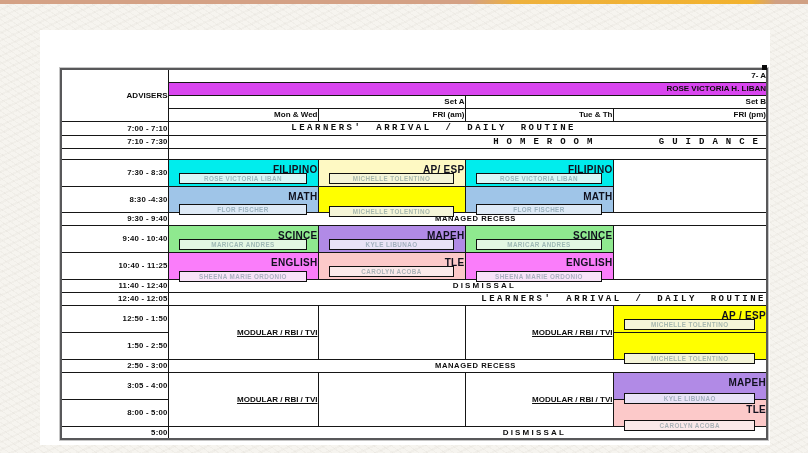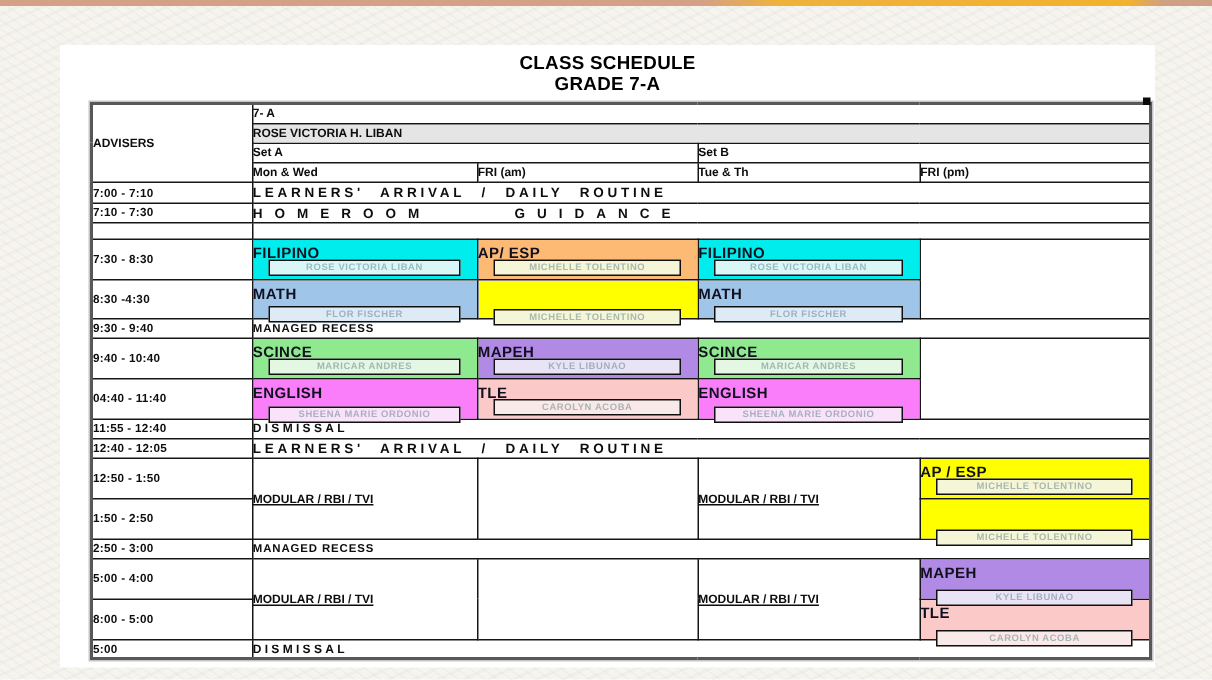--- a/index.html
+++ b/index.html
@@ -13,70 +13,66 @@
   }
   .topbar{position:absolute;top:0;left:0;width:808px;height:4px;
     background:linear-gradient(90deg,#d4a185 0%,#d4a185 58%,#eeb13c 64%,#f2b22e 93%,#d0a083 96%,#d0a083 100%);}
   .card{position:absolute;left:40px;top:30px;width:730px;height:415px;background:#ffffff;}
   .title{position:absolute;top:5px;left:0;width:100%;text-align:center;
     font-weight:bold;font-size:12.5px;line-height:14px;color:#000;letter-spacing:0.2px;}
   table.sched{position:absolute;left:20px;top:38px;width:706px;height:372px;
     border-collapse:collapse;table-layout:fixed;
     border:2px solid #58585a; box-shadow:0 0 0 1px #c6c6c6;}
   td{border:1.4px solid #161616;padding:0;font-weight:bold;font-size:8px;color:#0d0d0d;
-     text-align:left;vertical-align:middle;overflow:visible;position:relative;
+     text-align:right;vertical-align:middle;overflow:visible;position:relative;
      white-space:nowrap;}
   .timec{font-size:7.8px;letter-spacing:0.2px;}
   .dayh{font-size:8px;}
   .subcell{vertical-align:top;}
   .subject{display:block;margin-top:4px;font-size:10px;letter-spacing:0.3px;color:#10101e;}
   .tbox{position:absolute;left:7%;width:86%;height:11px;bottom:2px;
     border:1.2px solid #101010;box-sizing:border-box;z-index:3;
     display:flex;align-items:center;justify-content:center;
     font-size:6.3px;font-weight:bold;letter-spacing:0.4px;color:rgba(84,120,130,0.48);}
   .tb-hang{bottom:-5px;}
   .tb-mid{bottom:-3px;}
-  .serifrow{font-family:Liberation Sans, sans-serif;font-size:9px;letter-spacing:2.5px;word-spacing:6px;}
+  .serifrow{font-family:Liberation Mono, monospace;font-size:9px;letter-spacing:2.5px;word-spacing:6px;}
   .homeroomrow{letter-spacing:8px;word-spacing:45px;}
   .recessrow{font-size:7.6px;letter-spacing:0.6px;margin-left:29px;}
   .dismissrow{font-size:8px;letter-spacing:2.2px;}
   .pr250{padding-right:250px;}
   .pr200{padding-right:200px;}
   .pr190{padding-right:190px;}
   .modularc{font-size:8px;text-decoration:underline;}
   .handle{position:absolute;left:722px;top:35px;width:5px;height:5px;background:#0a0a0a;}
   tr.h13{height:13px;} tr.h14{height:14px;} tr.h11{height:11px;}
   tr.h26{height:26px;} tr.h27{height:27px;}
 </style>
 </head>
 <body>
 
 <div class="topbar"></div>
 
 <div class="card">
-  <div class="title">
-    <div>CLASS SCHEDULE</div>
-    <div>GRADE 7-A</div>
-  </div>
 
   <table class="sched">
     <colgroup>
       <col style="width:107px">
         <col style="width:150px">
         <col style="width:147px">
       <col style="width:148px">
         <col style="width:154px">
     </colgroup>
     <tbody>
       <tr class="h13">
         <td rowspan="4">ADVISERS</td>
         <td colspan="4">7- A</td>
       </tr>
       <tr class="h13">
-        <td colspan="4" style="background-color: #e5e5e5;">ROSE VICTORIA H. LIBAN</td>
+        <td colspan="4" style="background-color: #d946ef;">ROSE VICTORIA H. LIBAN</td>
       </tr>
       <tr class="h13">
         <td colspan="2">Set A</td>
         <td colspan="2">Set B</td>
       </tr>
       <tr class="h13">
         <td class="dayh">Mon &amp; Wed</td>
         <td class="dayh">FRI (am)</td>
         <td class="dayh">Tue &amp; Th</td>
         <td class="dayh">FRI (pm)</td>
@@ -94,21 +90,21 @@
         <td></td>
         <td colspan="4"></td>
       </tr>
 
       <tr class="h27">
         <td class="timec">7:30 - 8:30</td>
         <td class="subcell" style="background-color: rgb(0, 237, 237);">
           <span class="subject">FILIPINO</span>
           <span class="tbox" style="background-color: rgb(217, 247, 247);">ROSE VICTORIA LIBAN</span>
         </td>
-        <td class="subcell" style="background-color: #fdba74;">
+        <td class="subcell" style="background-color: #fef9c3;">
           <span class="subject">AP/ ESP</span>
           <span class="tbox" style="background-color: rgb(245, 245, 216);">MICHELLE TOLENTINO</span>
         </td>
         <td class="subcell" style="background-color: rgb(0, 237, 237);">
           <span class="subject">FILIPINO</span>
           <span class="tbox" style="background-color: rgb(217, 247, 247);">ROSE VICTORIA LIBAN</span>
         </td>
         <td rowspan="2"></td>
       </tr>
       <tr class="h26">
@@ -141,37 +137,37 @@
           <span class="subject">MAPEH</span>
           <span class="tbox" style="background-color: rgb(233, 227, 246);">KYLE LIBUNAO</span>
         </td>
         <td class="subcell" style="background-color: rgb(143, 233, 143);">
           <span class="subject">SCINCE</span>
           <span class="tbox" style="background-color: rgb(227, 247, 227);">MARICAR ANDRES</span>
         </td>
         <td rowspan="2"></td>
       </tr>
       <tr class="h27">
-        <td class="timec">04:40 - 11:40</td>
+        <td class="timec">10:40 - 11:25</td>
         <td class="subcell" style="background-color: rgb(250, 125, 250);">
           <span class="subject">ENGLISH</span>
           <span class="tbox tb-mid" style="background-color: rgb(248, 227, 248);">SHEENA MARIE ORDONIO</span>
         </td>
         <td class="subcell" style="background-color: rgb(252, 201, 201);">
           <span class="subject">TLE</span>
           <span class="tbox" style="background-color: rgb(250, 233, 233);">CAROLYN ACOBA</span>
         </td>
         <td class="subcell" style="background-color: rgb(250, 125, 250);">
           <span class="subject">ENGLISH</span>
           <span class="tbox tb-mid" style="background-color: rgb(248, 227, 248);">SHEENA MARIE ORDONIO</span>
         </td>
       </tr>
 
       <tr class="h13">
-        <td class="timec">11:55 - 12:40</td>
+        <td class="timec">11:40 - 12:40</td>
         <td colspan="4" class="dismissrow pr250">DISMISSAL</td>
       </tr>
       <tr class="h13">
         <td class="timec">12:40 - 12:05</td>
         <td colspan="4" class="serifrow">LEARNERS'  ARRIVAL / DAILY  ROUTINE</td>
       </tr>
 
       <tr class="h27">
         <td class="timec">12:50 - 1:50</td>
         <td rowspan="2" class="modularc">MODULAR / RBI / TVI</td>
@@ -188,21 +184,21 @@
           <span class="tbox tb-hang" style="background-color: rgb(245, 245, 216);">MICHELLE TOLENTINO</span>
         </td>
       </tr>
 
       <tr class="h13">
         <td class="timec">2:50 - 3:00</td>
         <td colspan="4" class="recessrow pr250">MANAGED RECESS</td>
       </tr>
 
       <tr class="h27">
-        <td class="timec">5:00 - 4:00</td>
+        <td class="timec">3:05 - 4:00</td>
         <td rowspan="2" class="modularc">MODULAR / RBI / TVI</td>
         <td rowspan="2"></td>
         <td rowspan="2" class="modularc">MODULAR / RBI / TVI</td>
         <td class="subcell" style="background-color: rgb(177, 138, 230);">
           <span class="subject">MAPEH</span>
           <span class="tbox tb-hang" style="background-color: rgb(233, 227, 246);">KYLE LIBUNAO</span>
         </td>
       </tr>
       <tr class="h27">
         <td class="timec">8:00 - 5:00</td>

